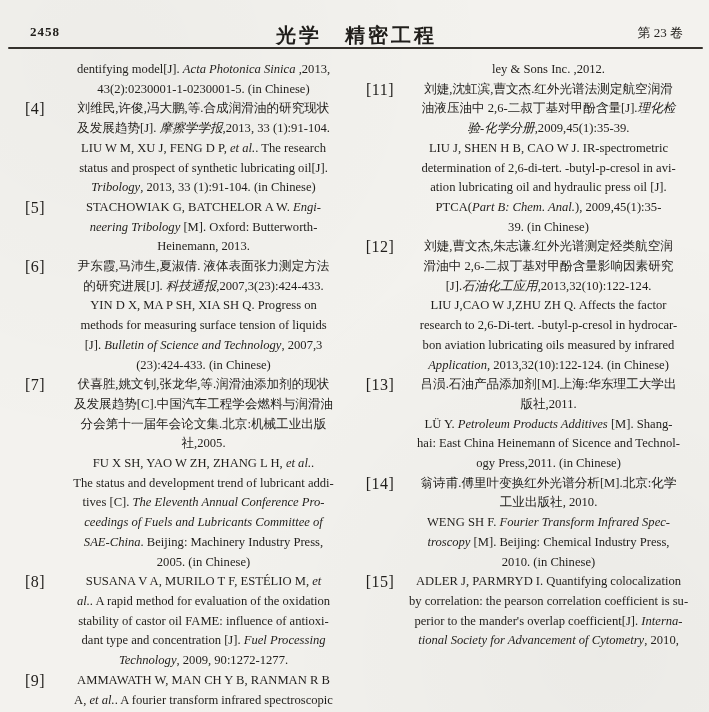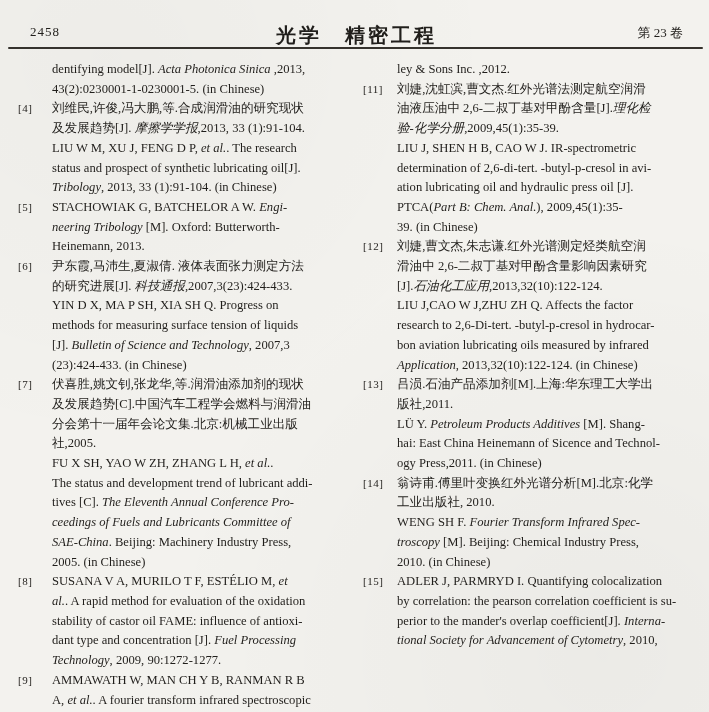--- a/index.html
+++ b/index.html
@@ -11,38 +11,38 @@
       radial-gradient(circle at 85% 92%, rgba(0,0,0,0.03), transparent 50%),
       #f3f2ee;
     font-family:"Liberation Serif","DejaVu Serif",serif;
     color:#201e1b;
     overflow:hidden;
   }
   .header{
     position:absolute;top:22px;left:30px;right:26px;height:20px;
     font-size:13px;
   }
-  .page-num{position:absolute;left:0;top:2px;letter-spacing:1px;}
+  .page-num{position:absolute;left:0;top:2px;letter-spacing:1px;font-weight:bold;}
   .journal-title{
     position:absolute;left:50%;top:0;transform:translateX(-50%);
     font-size:20px;font-weight:bold;letter-spacing:3px;white-space:nowrap;
   }
   .volume{position:absolute;right:0;top:2px;font-family:Liberation Serif, serif;}
   .rule{
     position:absolute;top:47px;left:8px;right:6px;height:2px;
     background:#35322d;border-radius:1px;
   }
   .columns{
     position:absolute;top:60px;left:18px;right:9px;bottom:0;
     display:flex;gap:8px;
   }
   .col{flex:1;overflow:hidden;}
-  .ref{display:flex;align-items:flex-start;}
+  .ref{display:flex;align-items:flex-start;text-align:center;}
   .ref-num{
-    flex:0 0 34px;font-size:11px;line-height:19.7px;
+    flex:0 0 34px;font-size:16px;line-height:19.7px;
     letter-spacing:0.5px;
   }
   .ref-body{flex:1;min-width:0;}
   .ref-line{
     font-size:12.6px;line-height:19.7px;white-space:nowrap;
   }
   .it{font-style:italic;}
 </style>
 </head>
 <body>

